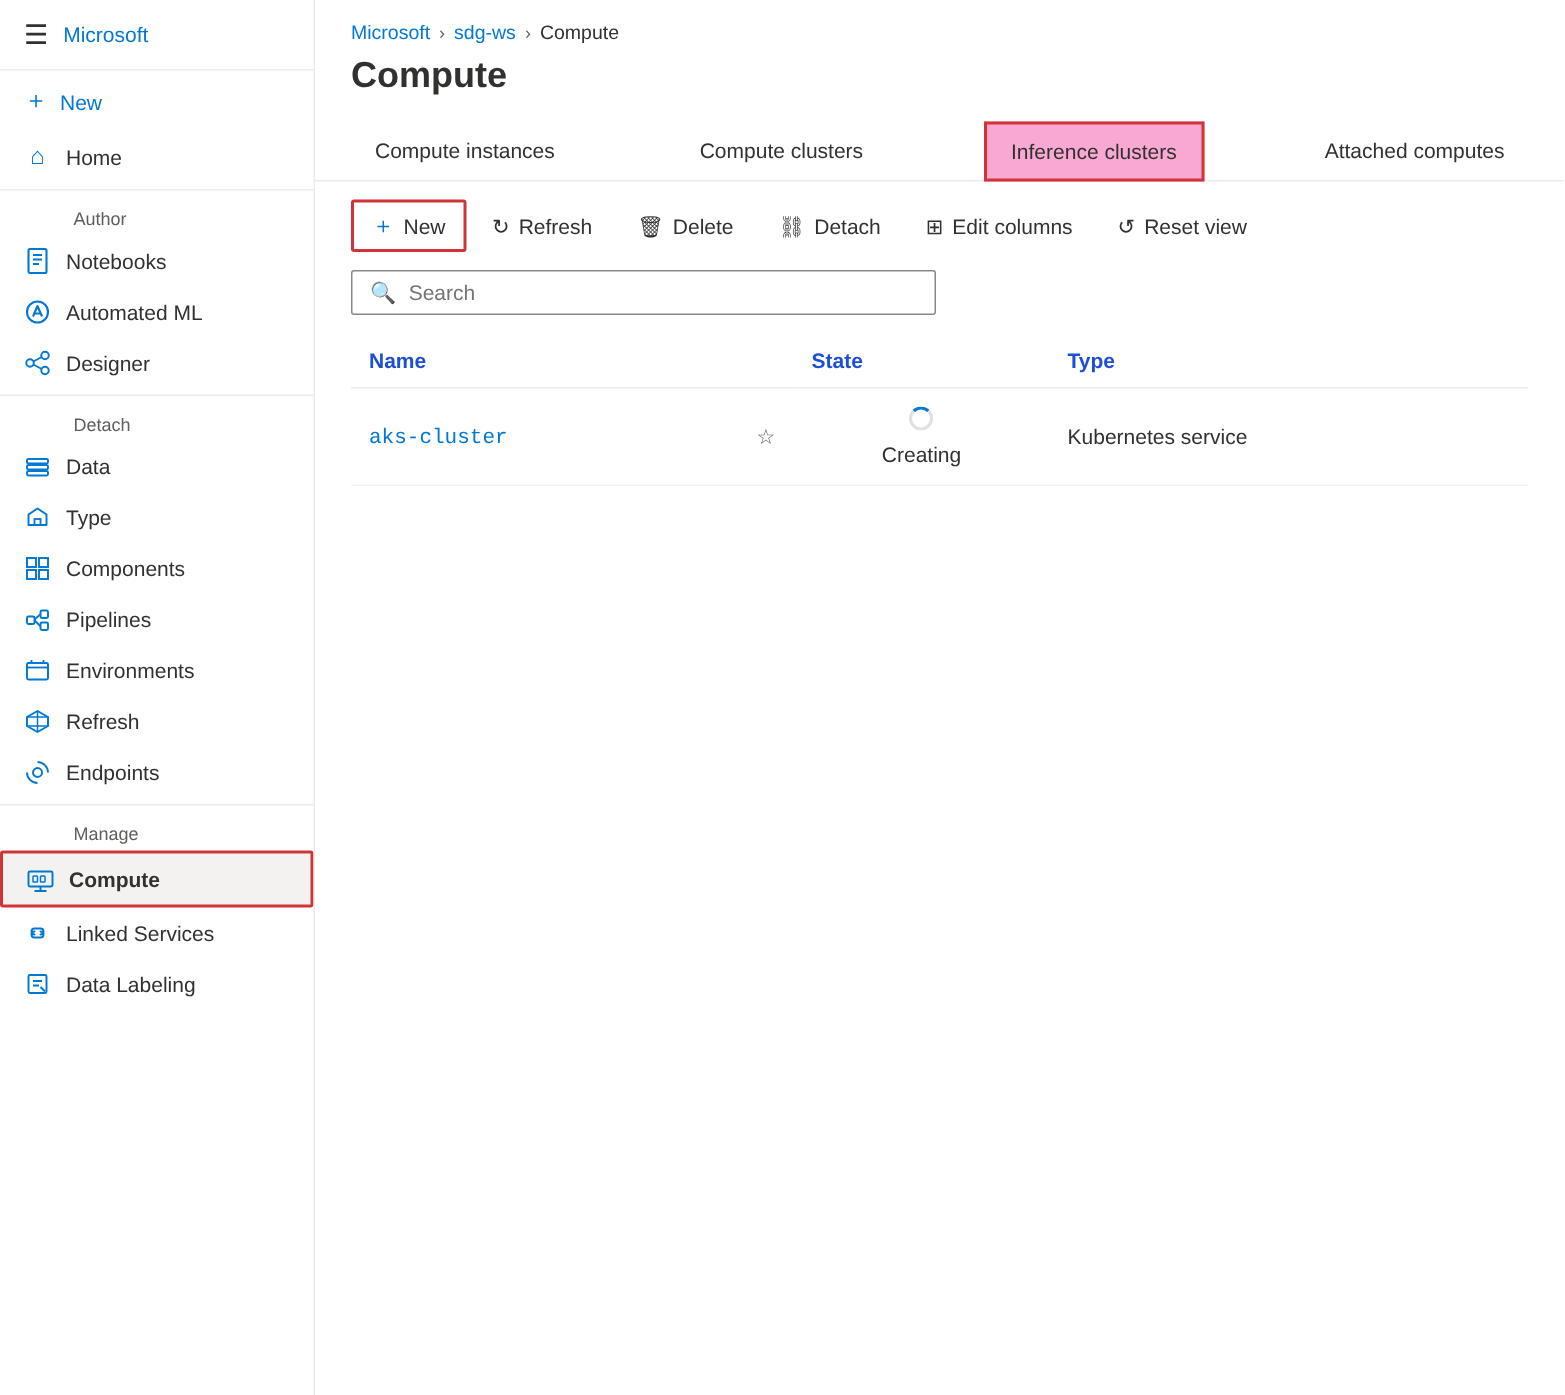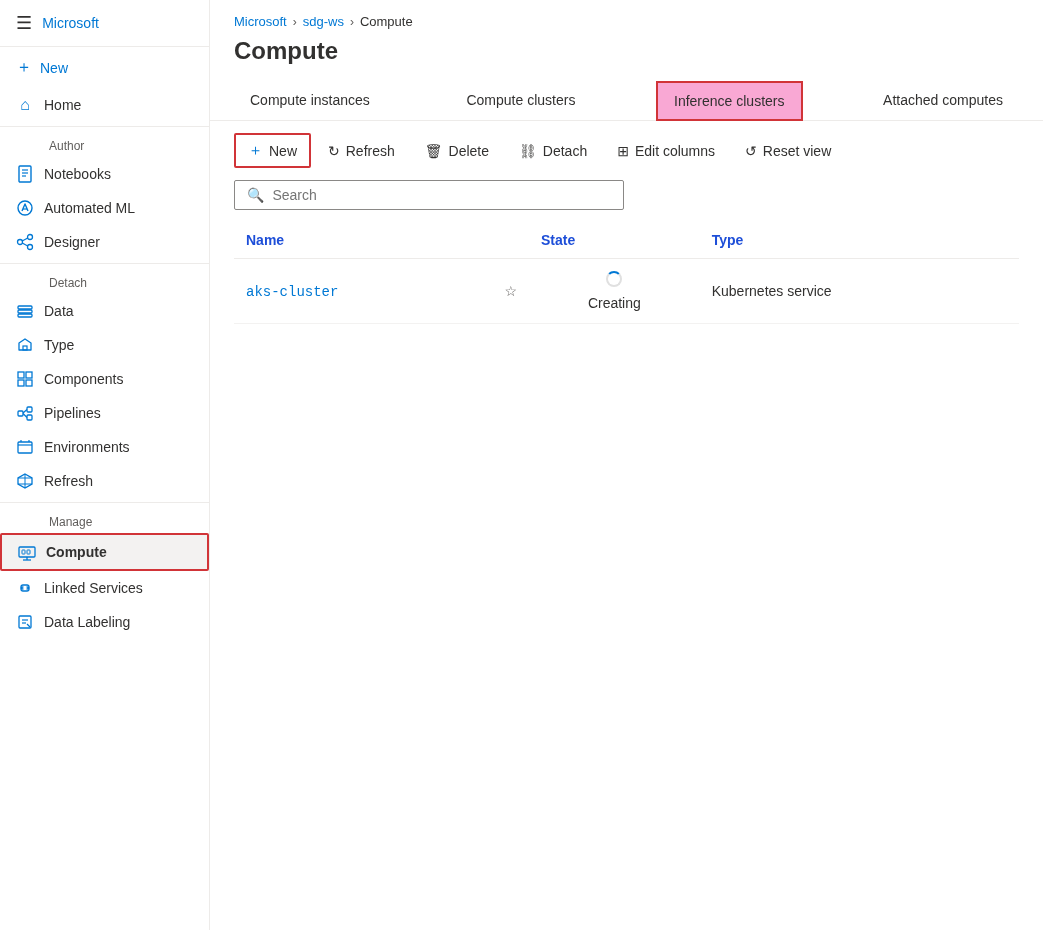--- a/index.html
+++ b/index.html
@@ -180,20 +180,30 @@
   <div class="sidebar-item">
     <span class="icon">
       <svg width="18" height="18" viewBox="0 0 18 18" fill="none">
           <path d="M9 2 L16 6 L16 12 L9 16 L2 12 L2 6 Z" stroke="#0078d4" stroke-width="1.3"></path>
           <path d="M9 2 L9 16" stroke="#0078d4" stroke-width="1"></path>
           <path d="M2 6 L16 6" stroke="#0078d4" stroke-width="1"></path>
           <path d="M2 12 L16 12" stroke="#0078d4" stroke-width="1"></path>
         </svg>
     </span>
     <span>Refresh</span>
+  </div>
+  <div class="sidebar-item">
+    <span class="icon">
+      <svg width="18" height="18" viewBox="0 0 18 18" fill="none">
+          <circle cx="9" cy="9" r="3" stroke="#0078d4" stroke-width="1.3"></circle>
+          <path d="M9 2 A7 7 0 0 1 16 9" stroke="#0078d4" stroke-width="1.3" fill="none"></path>
+          <path d="M9 16 A7 7 0 0 1 2 9" stroke="#0078d4" stroke-width="1.3" fill="none"></path>
+        </svg>
+    </span>
+    <span>Endpoints</span>
   </div>
 
   <div class="sidebar-divider"></div>
   <div class="sidebar-section-label">Manage</div>
 
   <div class="sidebar-item active" style="border: 2px solid #d13438; border-radius: 2px; background: #f3f2f1;">
     <span class="icon">
       <svg width="18" height="18" viewBox="0 0 18 18" fill="none">
           <rect x="1" y="4" width="16" height="10" rx="1" stroke="#0078d4" stroke-width="1.3"></rect>
           <line x1="5" y1="17" x2="13" y2="17" stroke="#0078d4" stroke-width="1.3"></line>

